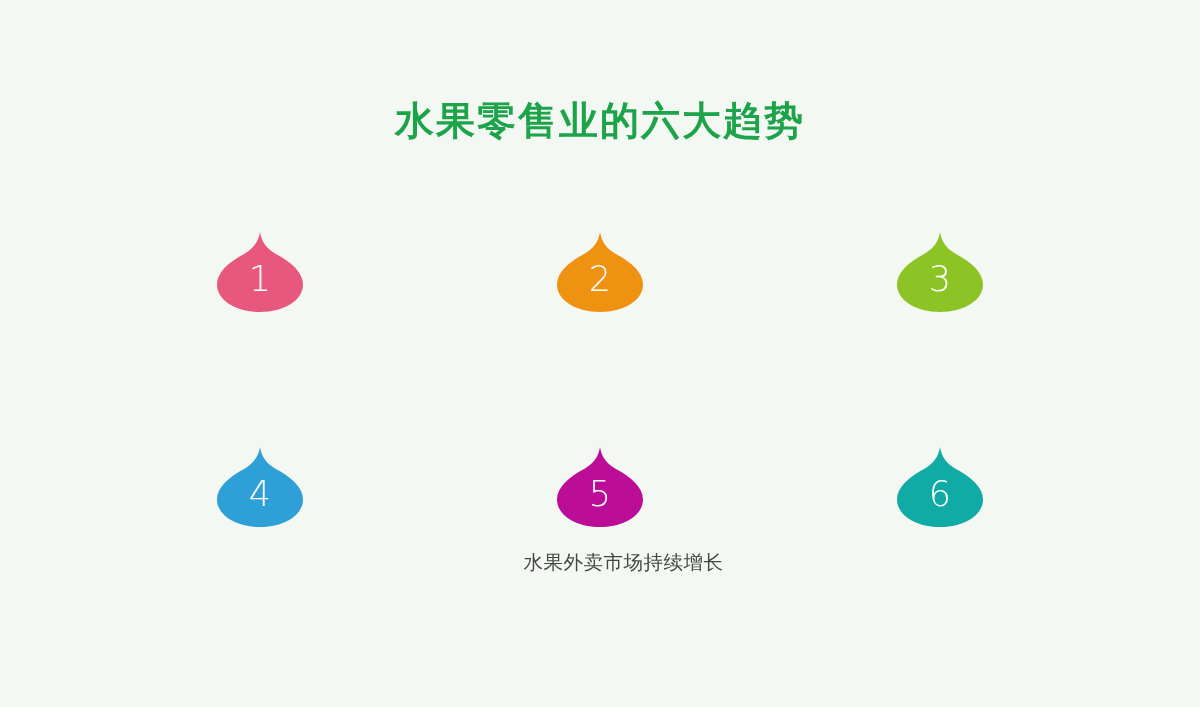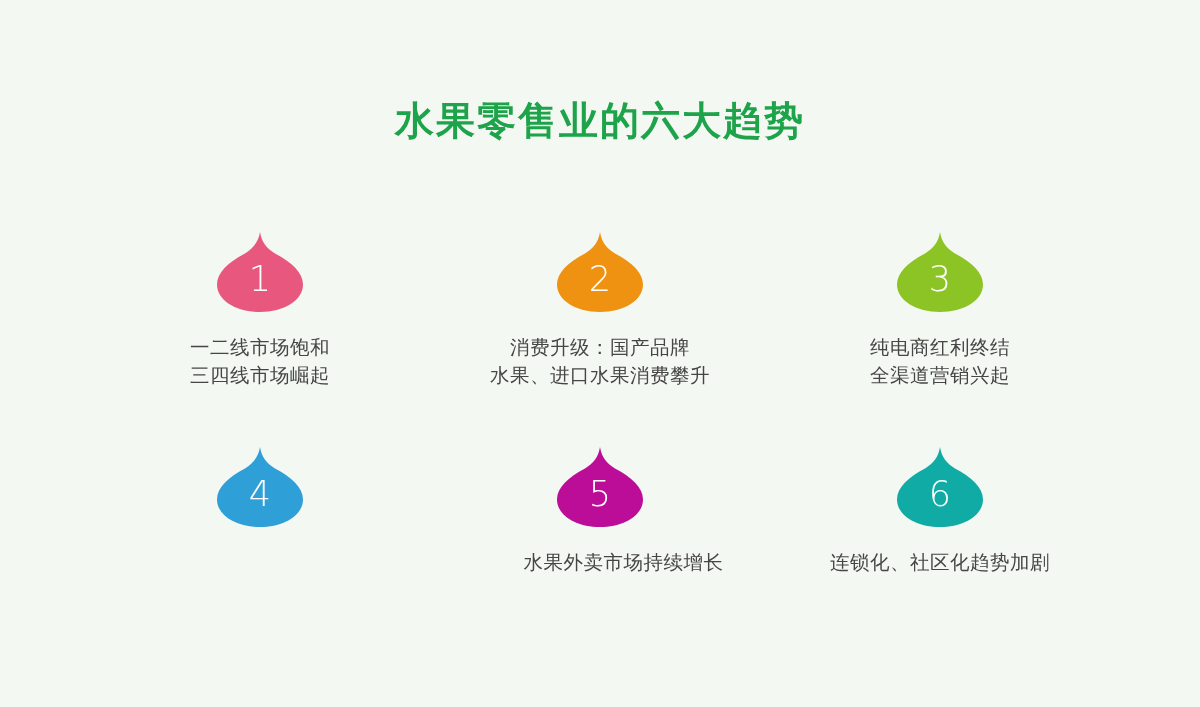--- a/index.html
+++ b/index.html
@@ -114,62 +114,50 @@
         <path class="badge-shape" d="M43 0
                  C 44.5 10, 50 16.5, 58 21.5
                  C 74.5 30, 86 40.5, 86 52.5
                  C 86 68.5, 66.8 80, 43 80
                  C 19.2 80, 0 68.5, 0 52.5
                  C 0 40.5, 11.5 30, 28 21.5
                  C 36 16.5, 41.5 10, 43 0 Z" fill="#e8587e"></path>
       </svg>
       <div class="badge-number">1</div>
     </div>
-    <div class="trend-caption" style="color: rgb(70, 70, 70);">
-          <span class="cap-line">一二线市场饱和</span>
-          <span class="cap-line">三四线市场崛起</span>
-        </div>
   </div>
 
   <div class="trend-item">
     <div class="badge">
       <svg viewBox="0 0 86 80" xmlns="http://www.w3.org/2000/svg" aria-hidden="true">
         <path class="badge-shape" d="M43 0
                  C 44.5 10, 50 16.5, 58 21.5
                  C 74.5 30, 86 40.5, 86 52.5
                  C 86 68.5, 66.8 80, 43 80
                  C 19.2 80, 0 68.5, 0 52.5
                  C 0 40.5, 11.5 30, 28 21.5
                  C 36 16.5, 41.5 10, 43 0 Z" fill="#ef9212"></path>
       </svg>
       <div class="badge-number">2</div>
     </div>
-    <div class="trend-caption" style="color: rgb(70, 70, 70);">
-          <span class="cap-line">消费升级：国产品牌</span>
-          <span class="cap-line">水果、进口水果消费攀升</span>
-        </div>
   </div>
 
   <div class="trend-item">
     <div class="badge">
       <svg viewBox="0 0 86 80" xmlns="http://www.w3.org/2000/svg" aria-hidden="true">
         <path class="badge-shape" d="M43 0
                  C 44.5 10, 50 16.5, 58 21.5
                  C 74.5 30, 86 40.5, 86 52.5
                  C 86 68.5, 66.8 80, 43 80
                  C 19.2 80, 0 68.5, 0 52.5
                  C 0 40.5, 11.5 30, 28 21.5
                  C 36 16.5, 41.5 10, 43 0 Z" fill="#8dc425"></path>
       </svg>
       <div class="badge-number">3</div>
     </div>
-    <div class="trend-caption" style="color: rgb(70, 70, 70);">
-          <span class="cap-line">纯电商红利终结</span>
-          <span class="cap-line">全渠道营销兴起</span>
-        </div>
   </div>
 
   <div class="trend-item">
     <div class="badge">
       <svg viewBox="0 0 86 80" xmlns="http://www.w3.org/2000/svg" aria-hidden="true">
         <path class="badge-shape" d="M43 0
                  C 44.5 10, 50 16.5, 58 21.5
                  C 74.5 30, 86 40.5, 86 52.5
                  C 86 68.5, 66.8 80, 43 80
                  C 19.2 80, 0 68.5, 0 52.5
@@ -204,19 +192,16 @@
         <path class="badge-shape" d="M43 0
                  C 44.5 10, 50 16.5, 58 21.5
                  C 74.5 30, 86 40.5, 86 52.5
                  C 86 68.5, 66.8 80, 43 80
                  C 19.2 80, 0 68.5, 0 52.5
                  C 0 40.5, 11.5 30, 28 21.5
                  C 36 16.5, 41.5 10, 43 0 Z" fill="#10aba4"></path>
       </svg>
       <div class="badge-number">6</div>
     </div>
-    <div class="trend-caption" style="color: rgb(70, 70, 70);">
-          <span class="cap-line">连锁化、社区化趋势加剧</span>
-        </div>
   </div>
 </div>
 
 </div>
 
 </body></html>

